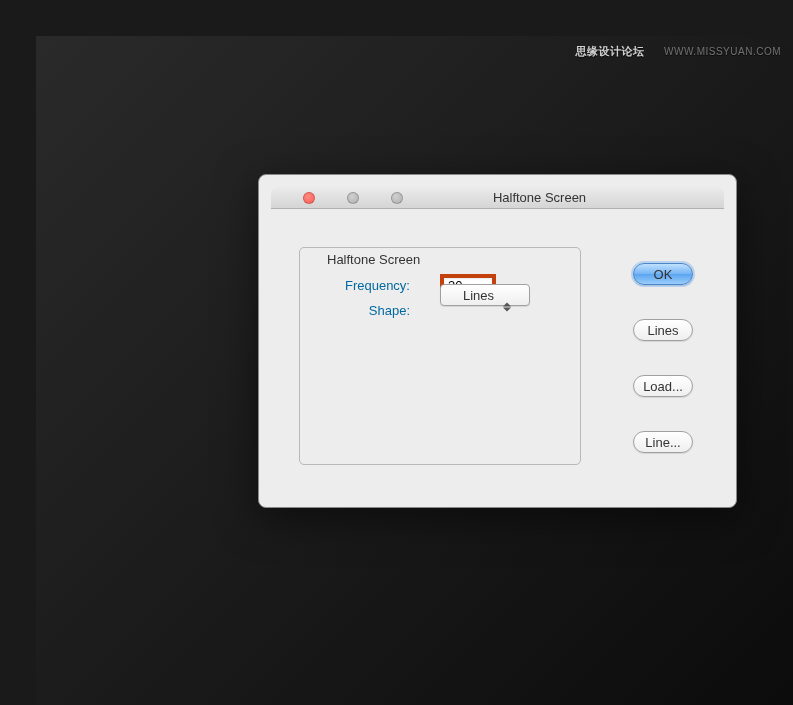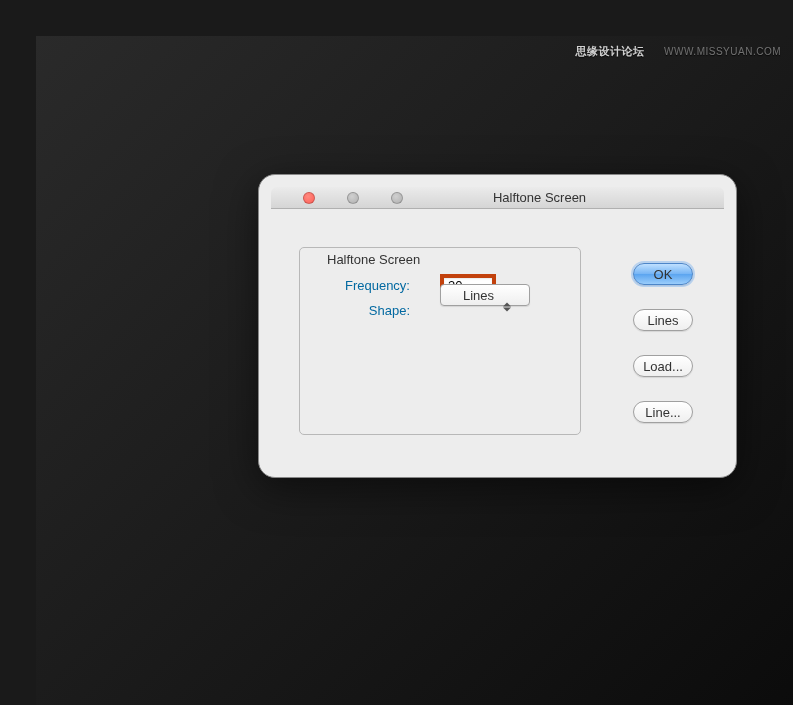--- a/index.html
+++ b/index.html
@@ -48,21 +48,21 @@
       margin-left: 4px;
     }
     
     .dialog {
       position: absolute;
       left: 222px;
       top: 138px;
       width: 479px;
       background: #ededed;
       border: 1px solid #888;
-      border-radius: 17px;
+      border-radius: 8px;
       box-shadow: 0 10px 40px rgba(0,0,0,0.5);
     }
     
     .titlebar {
       height: 22px;
       background: linear-gradient(to bottom, #ebebeb 0%, #d5d5d5 100%);
       border-bottom: 1px solid #b0b0b0;
       border-radius: 6px 6px 0 0;
       display: flex;
       align-items: center;
@@ -201,20 +201,21 @@
     
     .unit-text {
       margin-left: 6px;
       color: #333;
       font-size: 13px;
     }
     
     .button-column {
       display: flex;
       flex-direction: column;
+      gap: 10px;
       width: 84px;
       padding-top: 4px;
       text-align: center;
     }
     
     .mac-button {
       height: 22px;
       background: linear-gradient(to bottom, #ffffff 0%, #efefef 100%);
       border: 1px solid #a0a0a0;
       border-radius: 11px;

